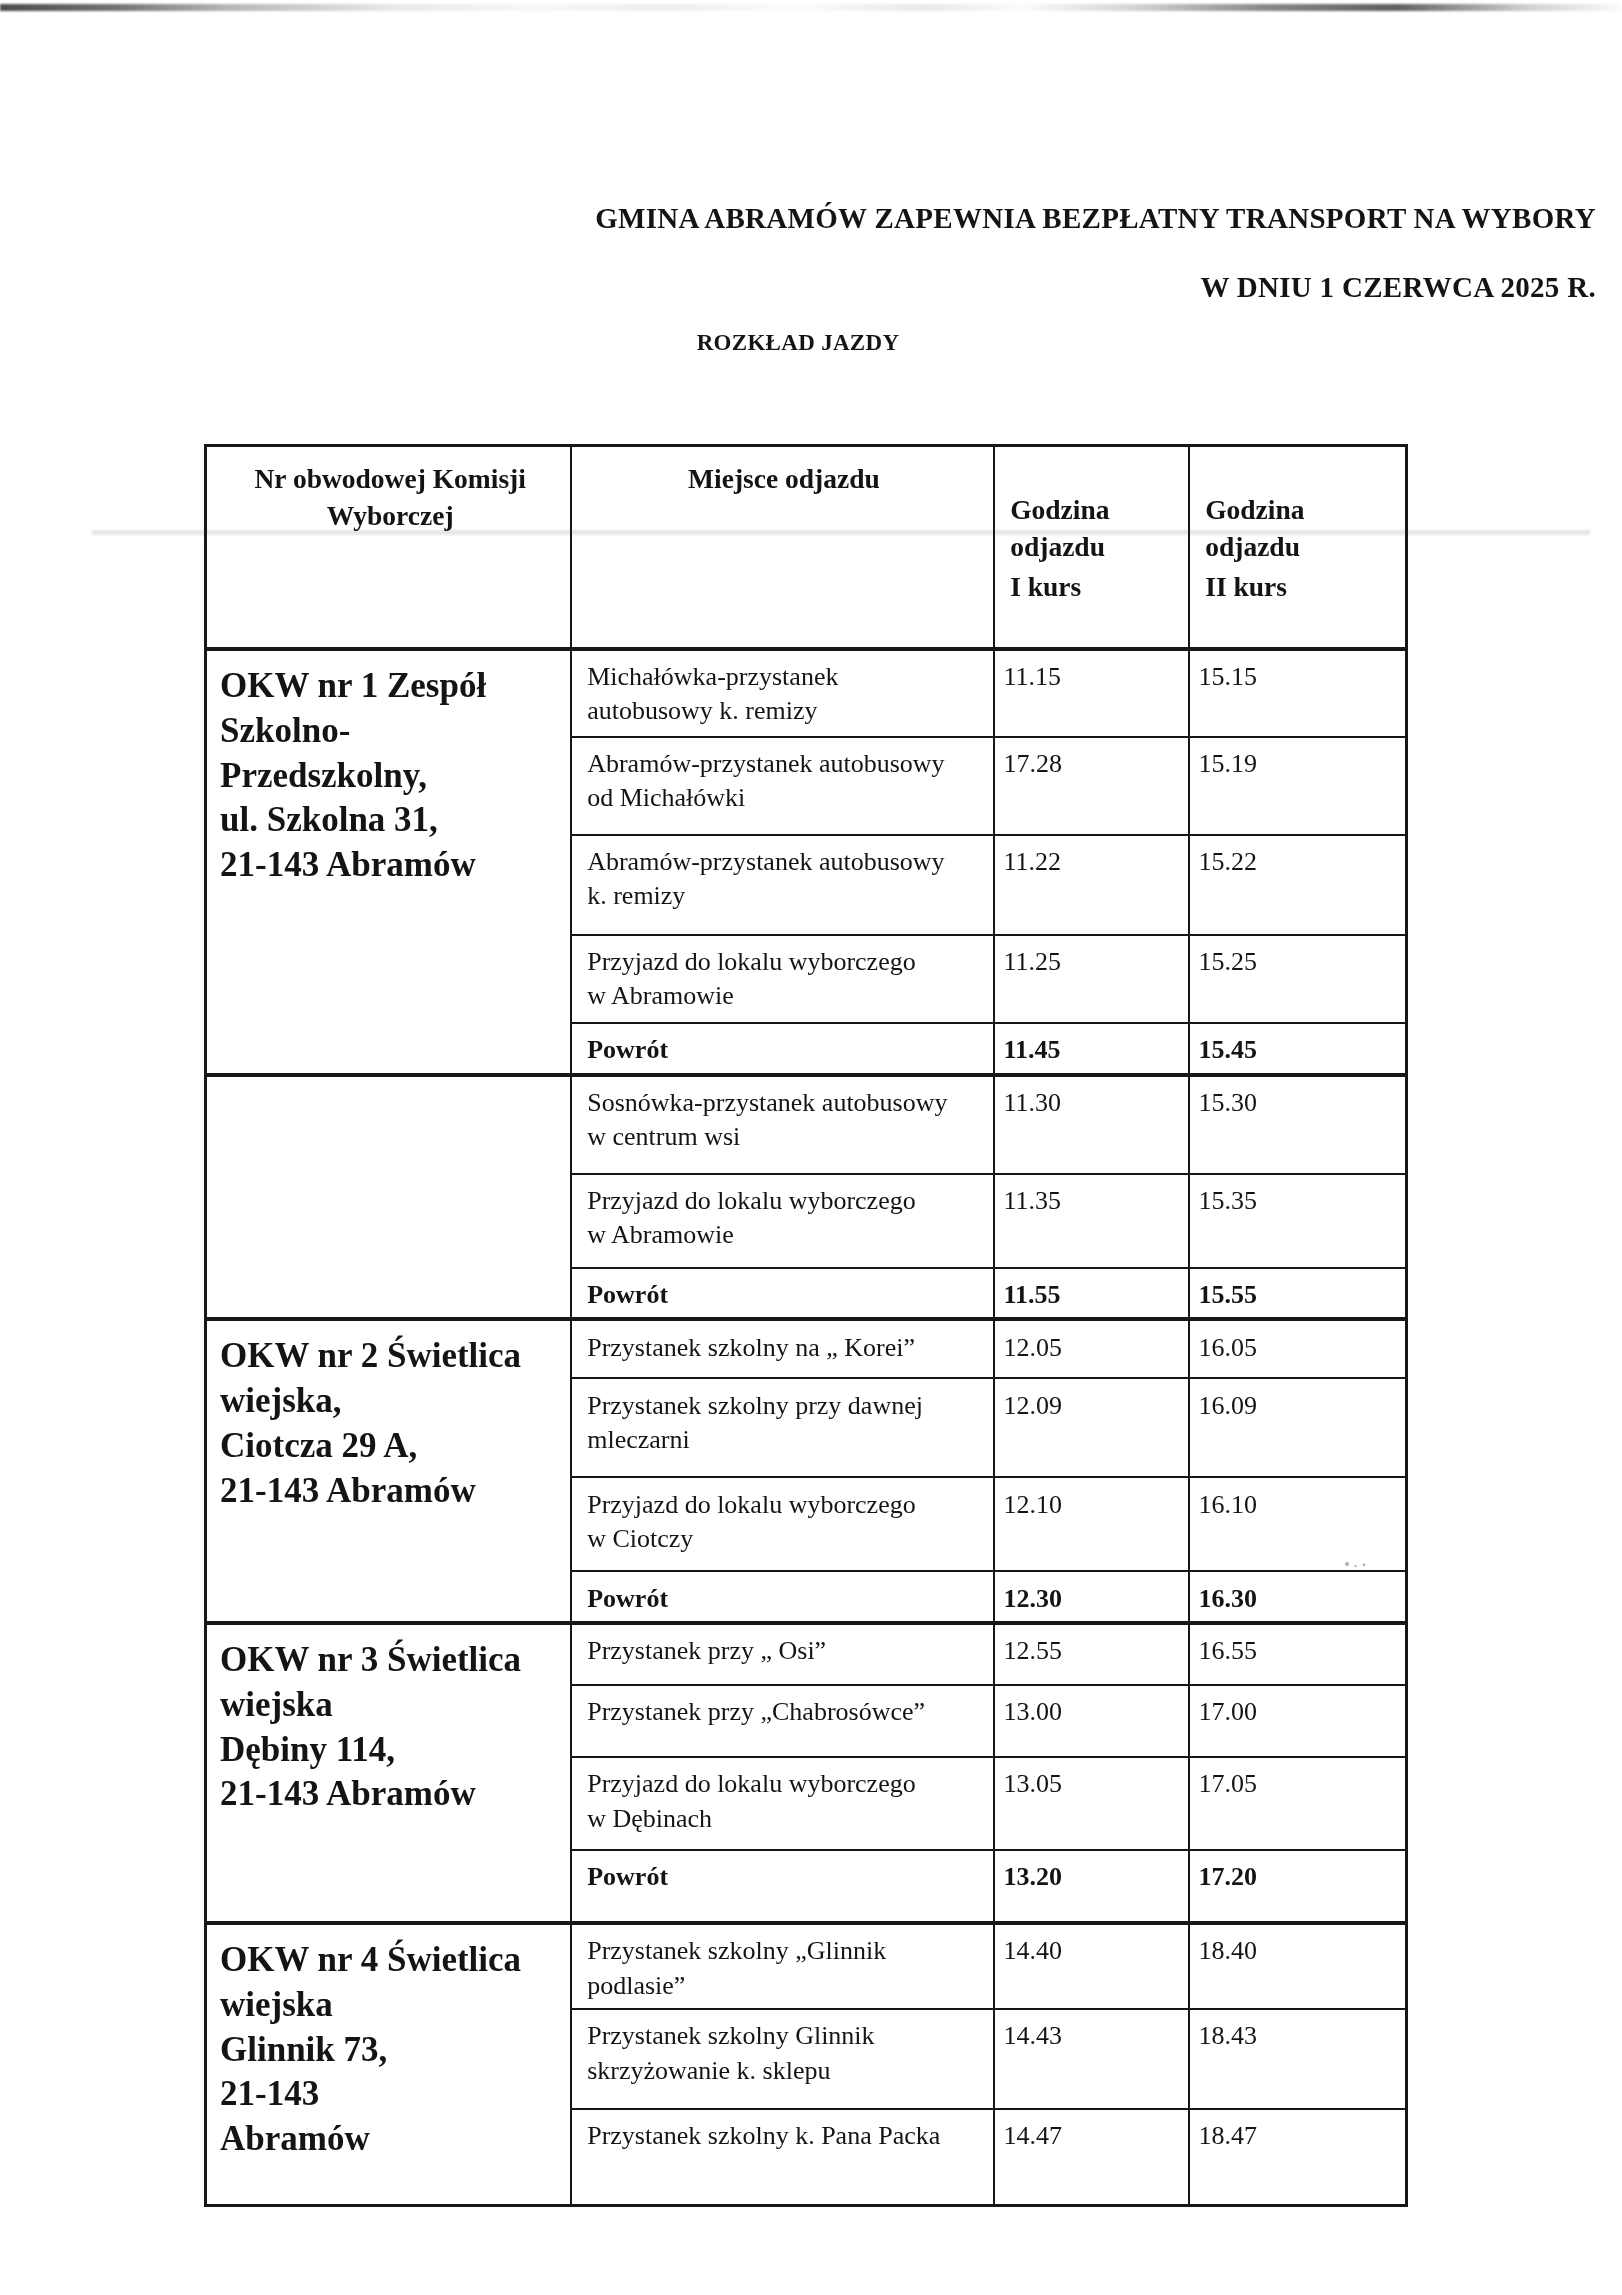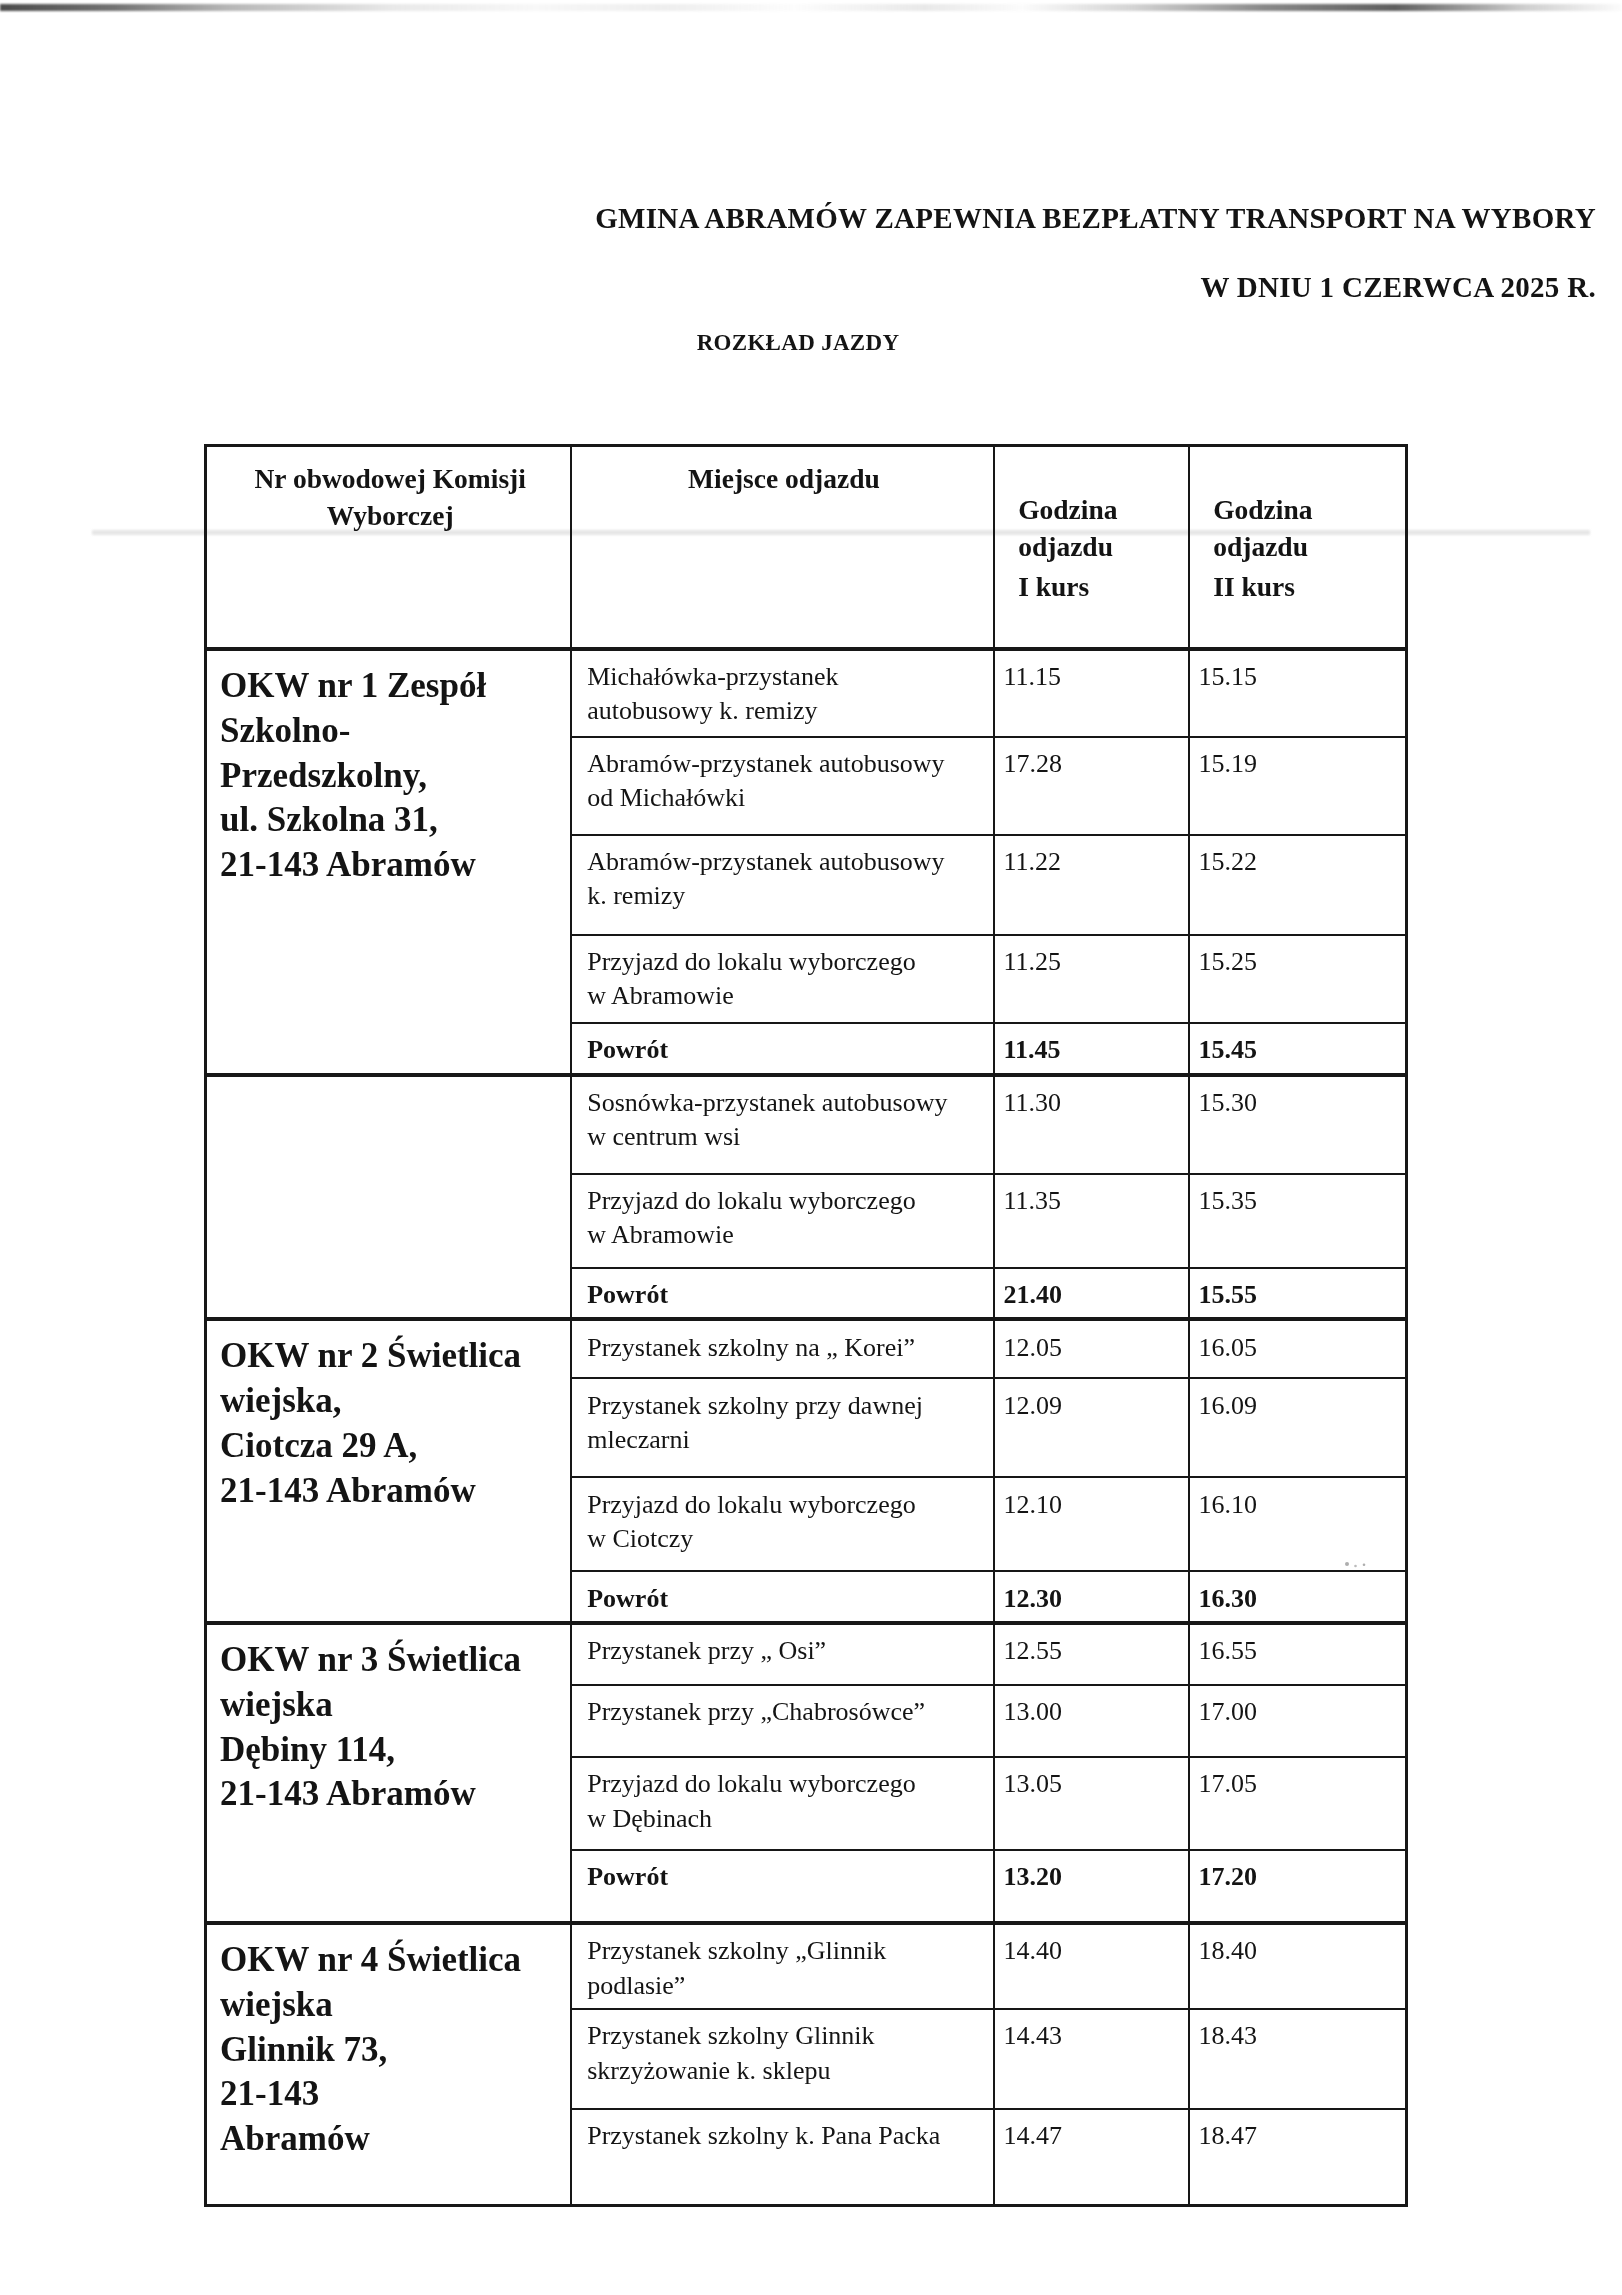--- a/index.html
+++ b/index.html
@@ -56,21 +56,21 @@
     white-space:pre-line;
     line-height:1.32;
     overflow:hidden;
   }
   .timetable{border:3.9px solid #171717;}
   .timetable thead th{border-bottom-width:4.6px;font-weight:bold;font-size:27.5px;font-family:Liberation Serif, serif;}
   .timetable tr.sec-start td{border-top-width:4.6px;}
   th.h-committee,th.h-place{text-align:center;padding-top:14.4px;}
   .hdr-flex{
     display:flex;flex-direction:column;justify-content:space-between;
-    height:113px;text-align:left;margin-left:8px;
+    height:113px;text-align:left;
   }
   td.committee{font-weight:bold;font-size:35px;line-height:1.28;padding-top:13px;padding-left:13px;}
   tr.powrot td{font-weight:bold;margin-top:44px;}
   td.time{padding-left:9px;}
 </style>
 </head>
 <body>
 
 <div class="page">
 
@@ -157,21 +157,21 @@
         <td class="time">15.30</td>
       </tr>
       <tr style="height:94px">
         <td>Przyjazd do lokalu wyborczego
 w Abramowie</td>
         <td class="time">11.35</td>
         <td class="time">15.35</td>
       </tr>
       <tr class="powrot" style="height:49px">
         <td>Powrót</td>
-        <td class="time">21.40</td>
+        <td class="time">11.55</td>
         <td class="time">15.55</td>
       </tr>
 
       <tr class="sec-start" style="height:59px">
         <td class="committee" rowspan="4">OKW nr 2 Świetlica wiejska,
 Ciotcza 29 A,
  21-143 Abramów</td>
         <td>Przystanek szkolny na „ Korei”</td>
         <td class="time">12.05</td>
         <td class="time">16.05</td>

